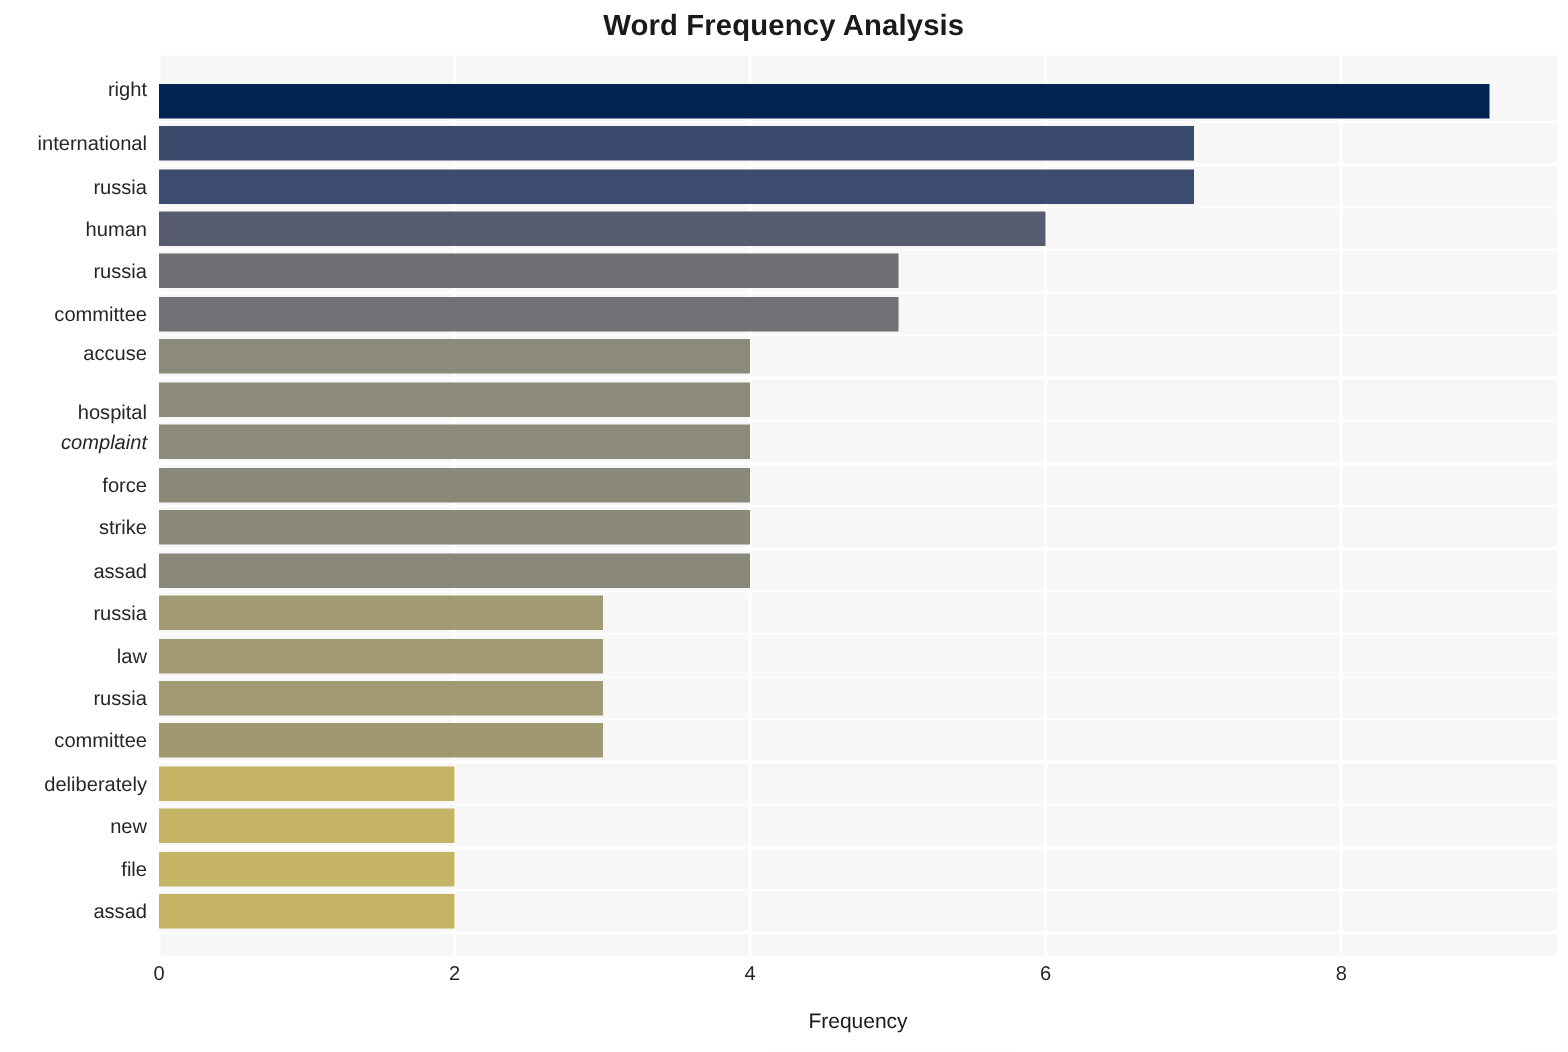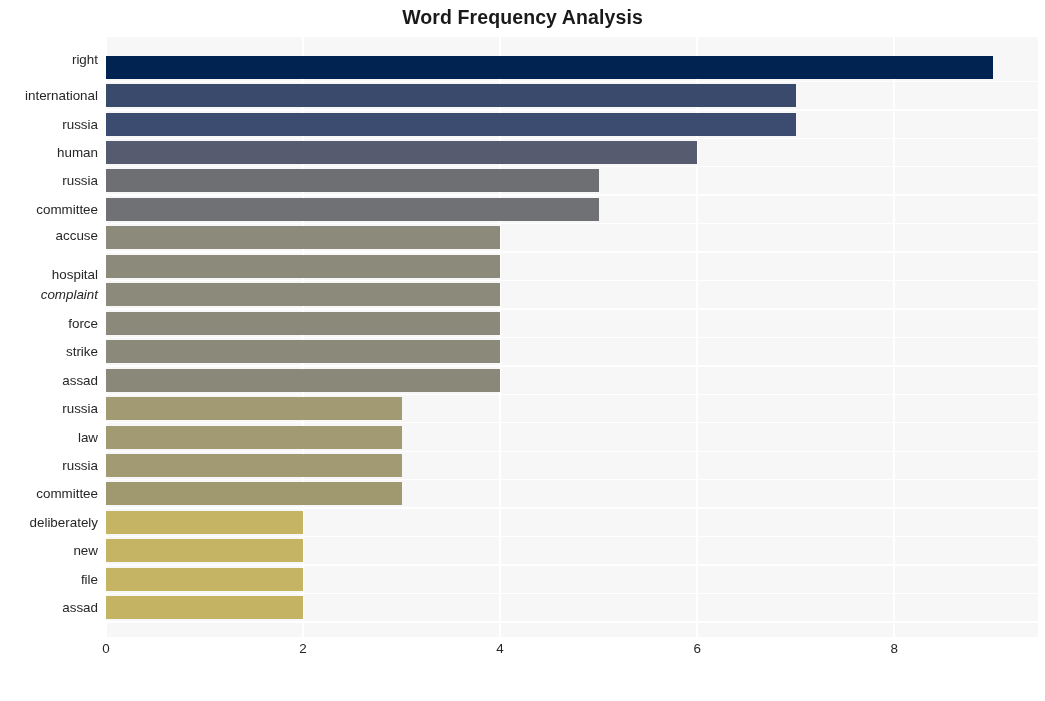--- a/index.html
+++ b/index.html
@@ -236,14 +236,15 @@
     </div>
 
   <div id="xtick-layer">
       <div class="xtick" style="left: 106px;">0</div>
       <div class="xtick" style="left: 303.04px;">2</div>
       <div class="xtick" style="left: 500.08px;">4</div>
       <div class="xtick" style="left: 697.121px;">6</div>
       <div class="xtick" style="left: 894.161px;">8</div>
     </div>
 
+  <div id="xlabel">Frequency</div>
 
 </div>
 
 </body></html>

